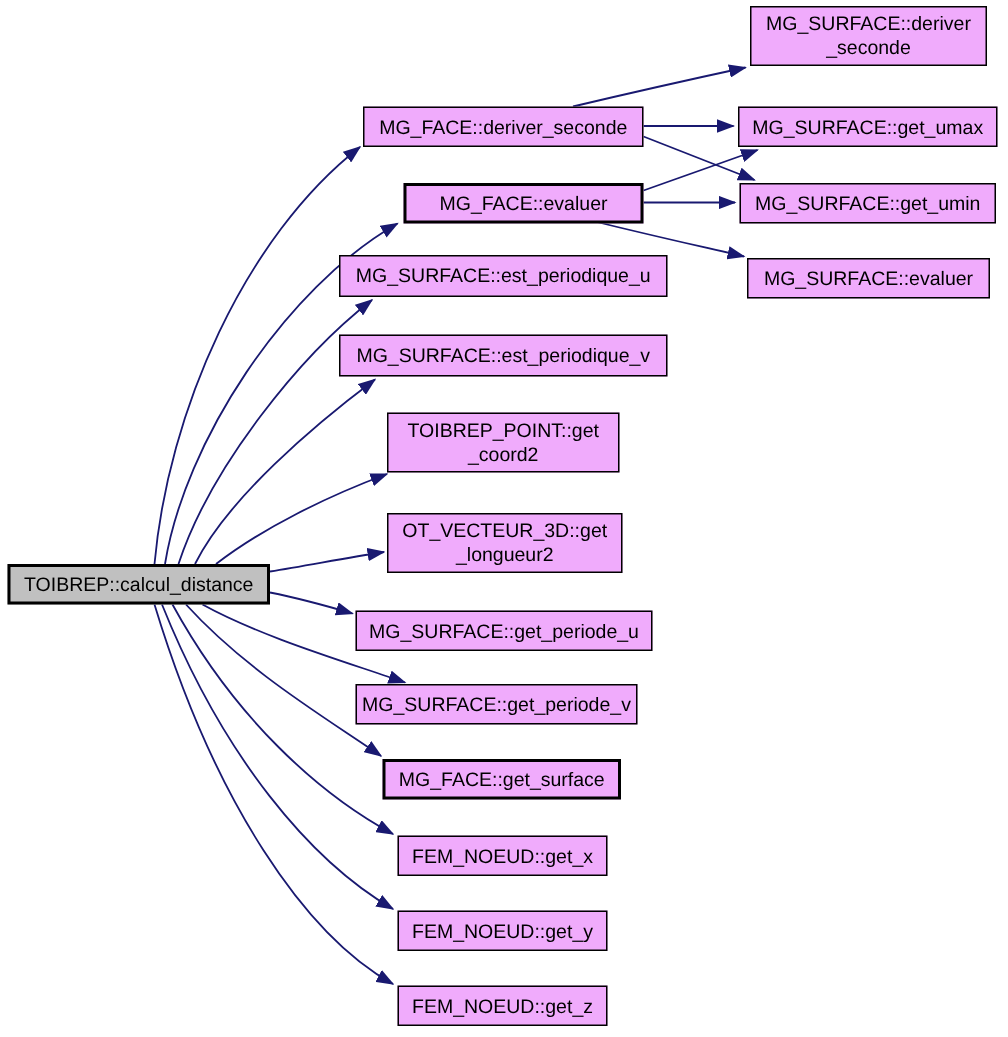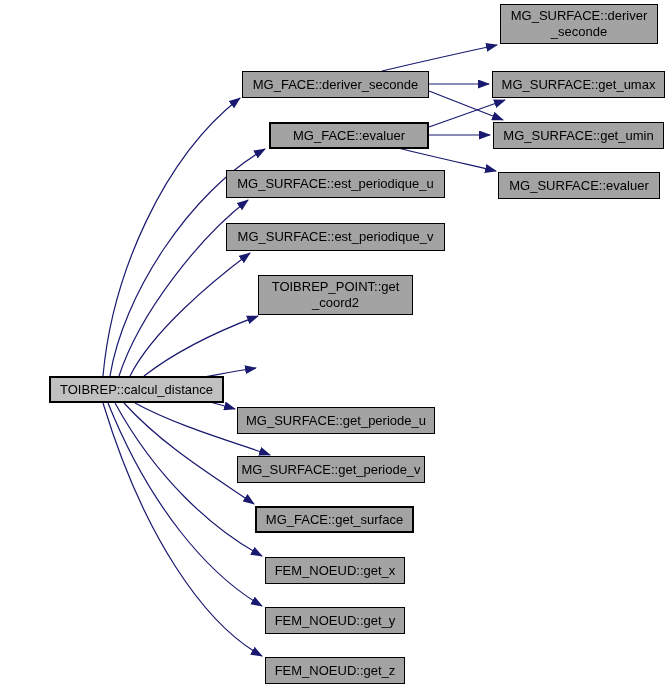--- a/index.html
+++ b/index.html
@@ -21,38 +21,37 @@
     width: 672px; height: 691px;
   }
   #node-layer {
     position: absolute;
     left: 0; top: 0;
     width: 672px; height: 691px;
   }
   .node {
     position: absolute;
     box-sizing: border-box;
-    background: #a3a3a3;
+    background: #f0abfc;
     border: 1px solid #000000;
     display: flex;
     flex-direction: column;
     align-items: center;
     justify-content: center;
     text-align: center;
     font-size: 13px;
     line-height: 16px;
     color: #000000;
     white-space: nowrap;
     cursor: pointer;
   }
   .node.root {
     background: #c0c0c0;
     border-width: 2px;
     cursor: default;
-    margin-left: 44px;
   }
   .node.thick {
     border-width: 2px;
   }
 </style>
 </head>
 <body>
 
 <div id="canvas">
   <svg id="edge-layer" width="672" height="691" viewBox="0 0 672 691" xmlns="http://www.w3.org/2000/svg">
@@ -95,20 +94,24 @@
       <div class="node" style="left: 226px; top: 170px; width: 219px; height: 28px;">
         <span>MG_SURFACE::est_periodique_u</span>
       </div>
       <div class="node" style="left: 226px; top: 223px; width: 219px; height: 28px;">
         <span>MG_SURFACE::est_periodique_v</span>
       </div>
       <div class="node" style="left: 258px; top: 275px; width: 155px; height: 40px;">
         <span>TOIBREP_POINT::get</span>
         <span>_coord2</span>
       </div>
+      <div class="node" style="left: 258px; top: 342px; width: 157px; height: 40px;">
+        <span>OT_VECTEUR_3D::get</span>
+        <span>_longueur2</span>
+      </div>
       <div class="node" style="left: 237px; top: 407px; width: 198px; height: 27px;">
         <span>MG_SURFACE::get_periode_u</span>
       </div>
       <div class="node" style="left: 237px; top: 456px; width: 188px; height: 27px;">
         <span>MG_SURFACE::get_periode_v</span>
       </div>
       <div class="node thick" style="left: 255px; top: 506px; width: 159px; height: 27px; text-align: center;">
         <span>MG_FACE::get_surface</span>
       </div>
       <div class="node" style="left: 265px; top: 557px; width: 140px; height: 27px;">

